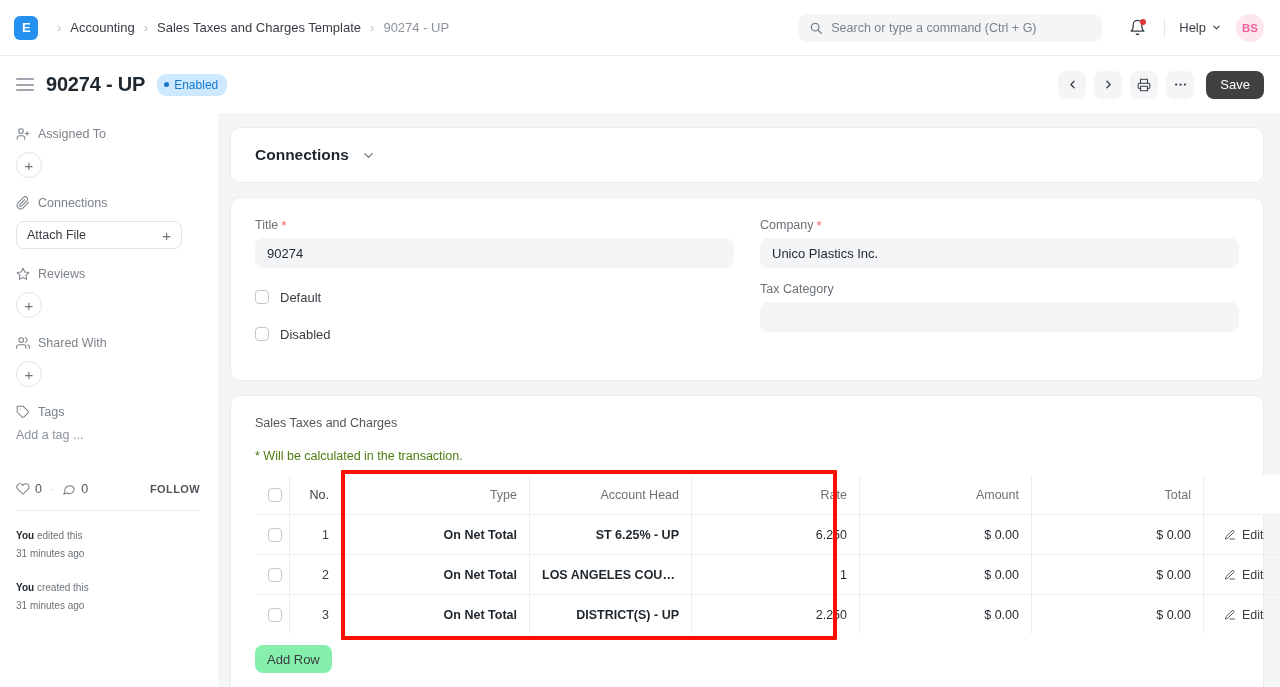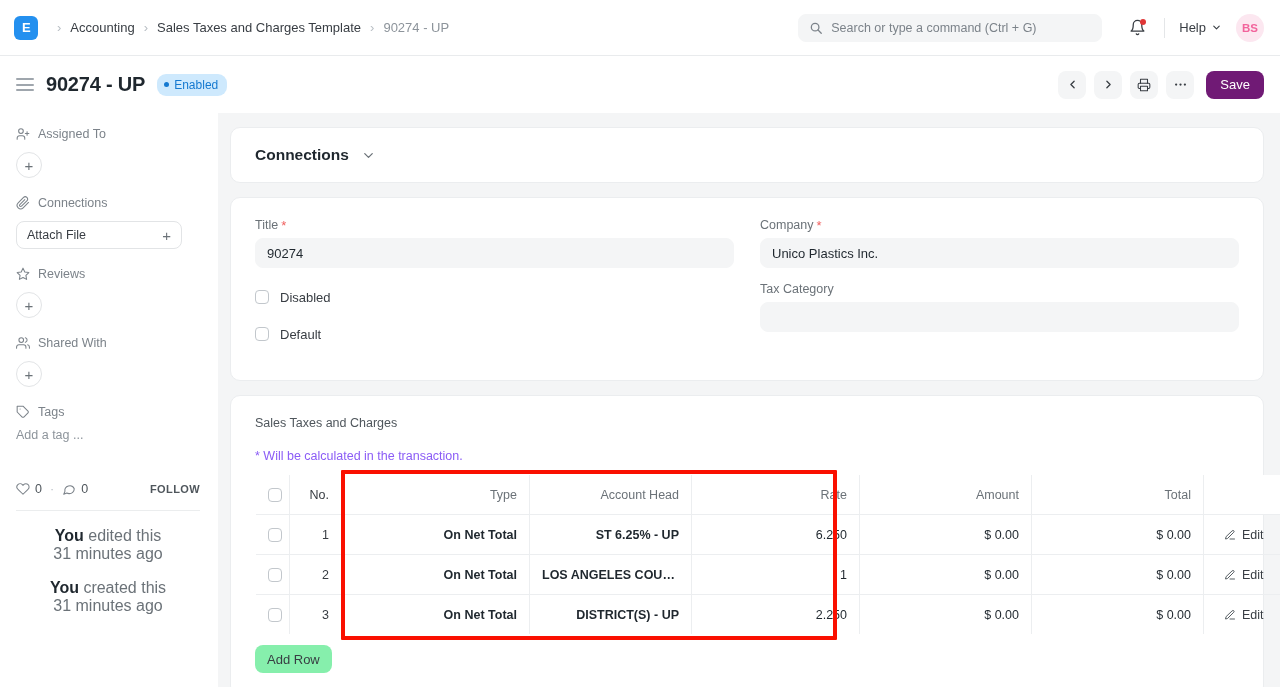--- a/index.html
+++ b/index.html
@@ -73,21 +73,21 @@
   .badge .dot { width: 5px; height: 5px; border-radius: 50%; background: #1579d0; }
   .head-spacer { flex: 1 1 auto; }
   .ibtn {
     width: 28px; height: 28px; border-radius: 8px;
     background: #f4f5f6; border: none;
     display: flex; align-items: center; justify-content: center;
     margin-left: 8px; cursor: pointer; color: #383d43;
   }
   .save-btn {
     margin-left: 12px; height: 28px; padding: 0 14px;
-    background: #701a75; color: #ffffff; border: none; border-radius: 8px;
+    background: #404040; color: #ffffff; border: none; border-radius: 8px;
     font-size: 13px; font-weight: 500; font-family: inherit; cursor: pointer;
   }
 
   
   .body-wrap { flex: 1 1 auto; display: flex; min-height: 0; background: #ffffff; }
 
   
   .sidebar {
     width: 218px; flex: 0 0 218px;
     padding: 14px 18px 0 16px;
@@ -109,21 +109,21 @@
     padding: 0 10px; font-size: 12.5px; color: #383d43; cursor: pointer;
   }
   .attach-btn .plus { font-size: 15px; color: #6b7278; line-height: 1; }
   .tag-input { font-size: 12.5px; color: #8d949b; cursor: text; margin-top: -2px; }
 
   .side-stats { display: flex; align-items: center; margin-top: 40px; font-size: 12.5px; color: #4f565c; }
   .stat { display: flex; align-items: center; gap: 5px; }
   .stat-sep { margin: 0 8px; color: #b8bec4; }
   .follow { margin-left: auto; font-size: 11px; font-weight: 600; letter-spacing: .4px; color: #4f565c; cursor: pointer; }
   .side-hr { height: 1px; background: #ebedee; margin: 14px 0 16px 0; }
-  .activity { font-size: 16px; color: #6b7278; line-height: 18px; margin-bottom: 16px; text-align: center; }
+  .activity { font-size: 10px; color: #6b7278; line-height: 18px; margin-bottom: 16px; }
   .activity b { color: #1f272e; font-weight: 600; }
 
   
   .main {
     flex: 1 1 auto; min-width: 0;
     background: #f4f5f6;
     padding: 14px 16px 0 12px;
     overflow: hidden;
   }
   .card {
@@ -145,21 +145,21 @@
   .cbrow { display: flex; align-items: center; gap: 11px; height: 30px; margin-bottom: 7px; }
   .cbox {
     width: 14px; height: 14px; border: 1px solid #c2c7cc; border-radius: 4px;
     background: #fff; flex: 0 0 14px; cursor: pointer;
   }
   .cbrow .cl { font-size: 13px; color: #383d43; }
 
   
   .gridcard { padding: 20px 24px 22px 24px; }
   .grid-title { font-size: 12.5px; color: #4f565c; margin-bottom: 19px; }
-  .grid-note { font-size: 12.5px; color: #8b5cf6; margin-bottom: 11px; }
+  .grid-note { font-size: 12.5px; color: #4d7c0f; margin-bottom: 11px; }
   .gridwrap { position: relative; }
   table.grid { width: 100%; border-collapse: collapse; table-layout: fixed;
     border: 1px solid #e6e8ea; border-radius: 8px; overflow: hidden; }
   table.grid th, table.grid td {
     border-right: 1px solid #eceef0; border-bottom: 1px solid #eceef0;
     padding: 0 12px; height: 40px; font-size: 12.5px; color: #1f272e; text-align: right;
     overflow: hidden; white-space: nowrap; text-overflow: ellipsis;
   }
   table.grid tr:last-child td { border-bottom: none; }
   table.grid th:last-child, table.grid td:last-child { border-right: none; }
@@ -413,25 +413,25 @@
       <div class="card formcard">
         <div class="col">
           <div class="flabel">
             <span>Title</span>
             <span class="req">*</span>
           </div>
           <div class="finput">90274</div>
 
           <div class="cbrow">
             <div class="cbox"></div>
-            <span class="cl">Disabled</span>
+            <span class="cl">Default</span>
           </div>
           <div class="cbrow">
             <div class="cbox"></div>
-            <span class="cl">Default</span>
+            <span class="cl">Disabled</span>
           </div>
         </div>
 
         <div class="col">
           <div class="flabel">
             <span>Company</span>
             <span class="req">*</span>
           </div>
           <div class="finput">Unico Plastics Inc.</div>
 

